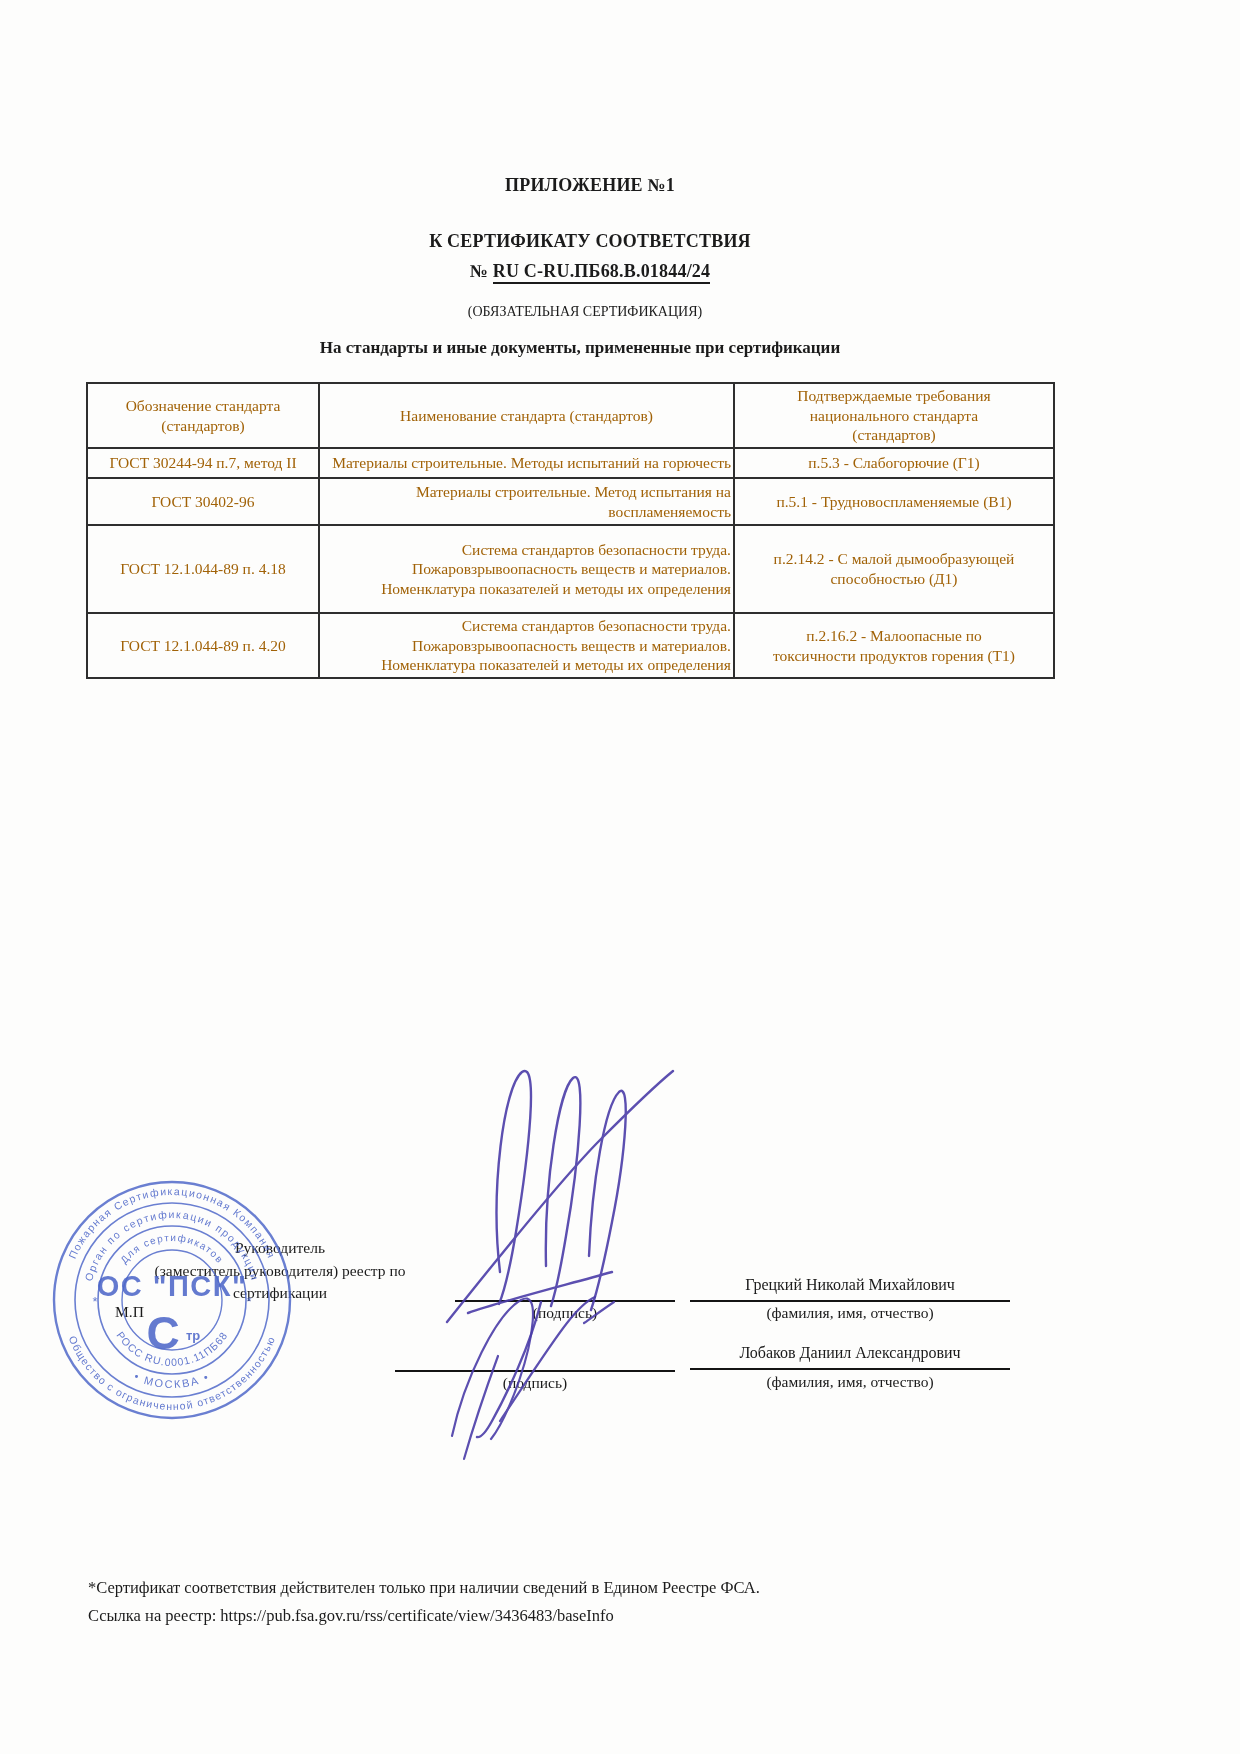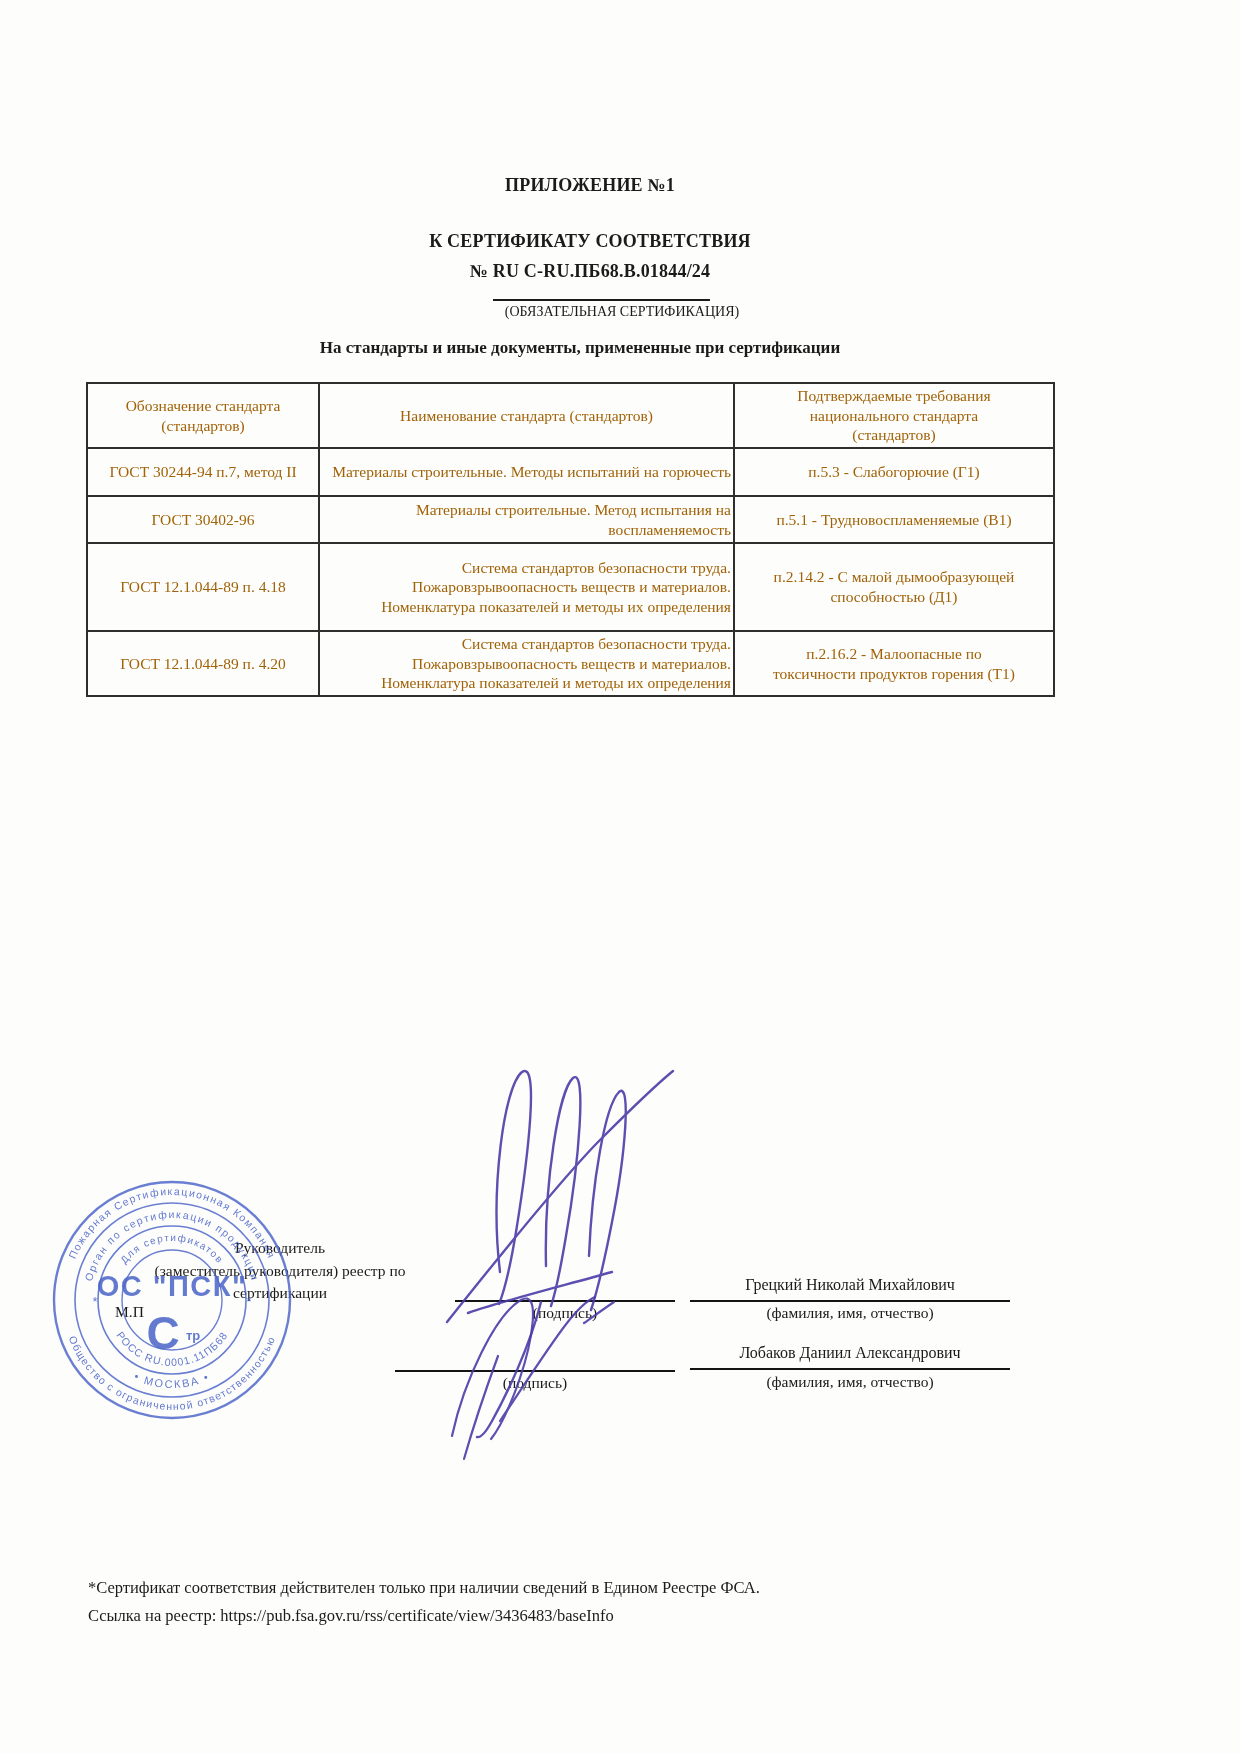--- a/index.html
+++ b/index.html
@@ -10,41 +10,41 @@
     color:#1b1b1b;
     position:relative;
     overflow:hidden;
   }
   .page{position:absolute;inset:0;}
   .abs{position:absolute;}
   .center{text-align:center;}
   
   .hdr{left:0;width:1180px;text-align:center;font-weight:bold;font-size:18px;letter-spacing:.2px;}
   .hdr-sub{left:0;width:1170px;text-align:center;font-size:14px;}
-  .cert-no-underline{border-bottom:2px solid #1b1b1b;padding-bottom:18px;}
+  .cert-no-underline{border-bottom:2px solid #1b1b1b;padding-bottom:1px;}
   .subtitle{left:0;width:1160px;text-align:center;font-weight:bold;font-size:17px;}
   
   table.std{
     position:absolute;left:86px;top:382px;width:967px;
     border-collapse:collapse;table-layout:fixed;
     font-size:15.5px;line-height:1.27;color:#a16207;
   }
   table.std td,table.std th{
     border:2px solid #2e2e2e;
     text-align:center;vertical-align:middle;
     font-weight:normal;
     padding:2px 10px;
   }
   table.std col.c1{width:232px;}
   table.std col.c2{width:415px;}
   table.std col.c3{width:320px;}
   table.std td:nth-child(2){padding:2px 2px;text-align:right;}
   table.std td:nth-child(3),table.std th:nth-child(3){padding:2px 32px;}
   tr.hrow{height:62px;}
-  tr.r1{height:48px;}
+  tr.r1{height:30px;}
   tr.r2{height:47px;}
   tr.r3{height:88px;}
   tr.r4{height:63px;}
   
   .roles{font-size:15.5px;line-height:22.5px;}
   .cap{font-size:15.5px;}
   .sig-line{border-top:2px solid #141414;height:0;}
   .name{font-size:16px;}
   
   .footer-note{font-size:16.5px;}
@@ -52,21 +52,21 @@
   #ink{position:absolute;left:0;top:0;z-index:5;pointer-events:none;}
 </style>
 </head>
 <body>
 
 <div class="page">
 
   <div class="abs hdr" style="top:175px;">ПРИЛОЖЕНИЕ №1</div>
   <div class="abs hdr" style="top:231px;">К СЕРТИФИКАТУ СООТВЕТСТВИЯ</div>
   <div class="abs hdr" style="top:261px;"><span>№ </span><span class="cert-no-underline">RU C-RU.ПБ68.В.01844/24</span></div>
-  <div class="abs hdr-sub" style="top:304px;padding-left:37px;">(ОБЯЗАТЕЛЬНАЯ СЕРТИФИКАЦИЯ)</div>
+  <div class="abs hdr-sub" style="top:304px;">(ОБЯЗАТЕЛЬНАЯ СЕРТИФИКАЦИЯ)</div>
   <div class="abs subtitle" style="top:338px;">На стандарты и иные документы, примененные при сертификации</div>
 
   <table class="std">
     <colgroup>
         <col class="c1">
         <col class="c2">
         <col class="c3">
       </colgroup>
     <tbody>
       <tr class="hrow">

